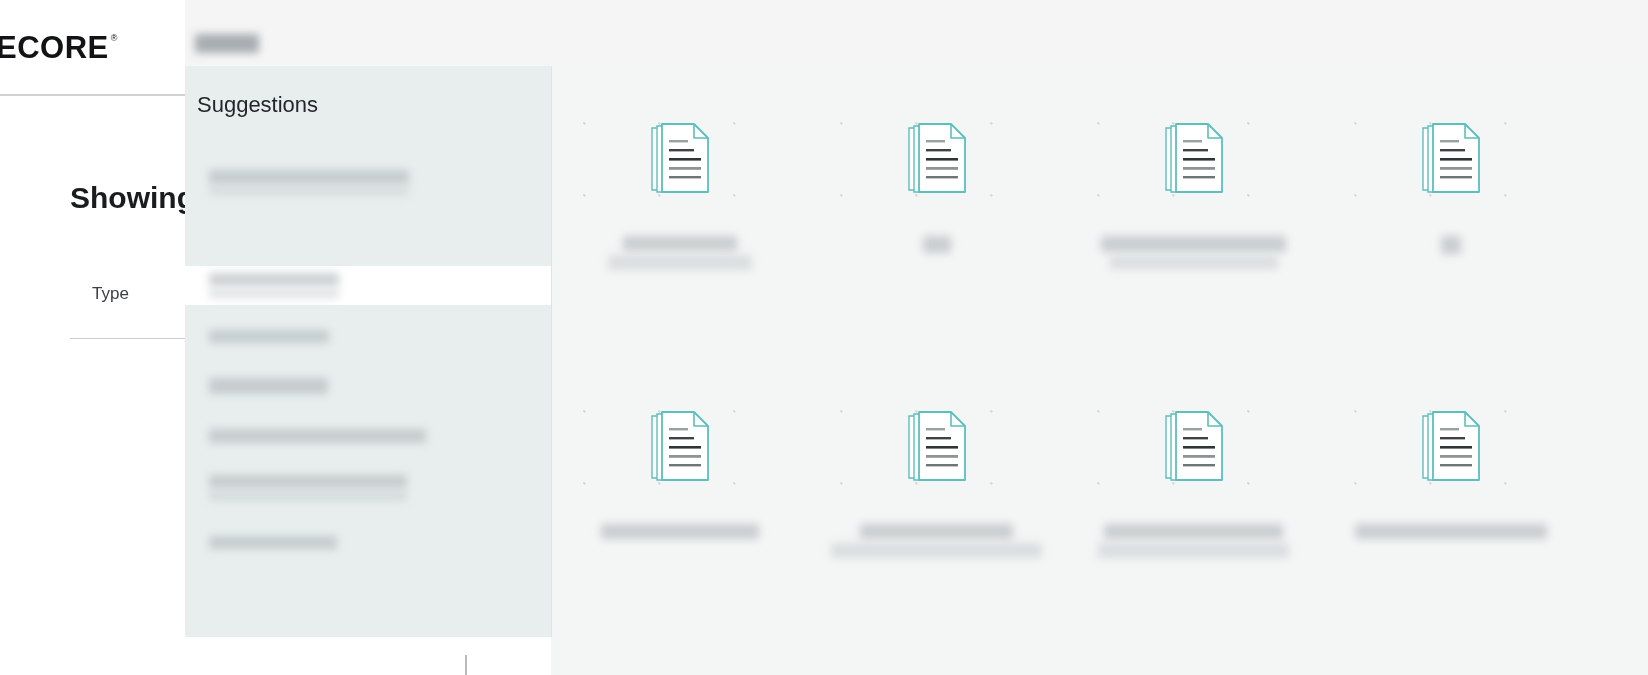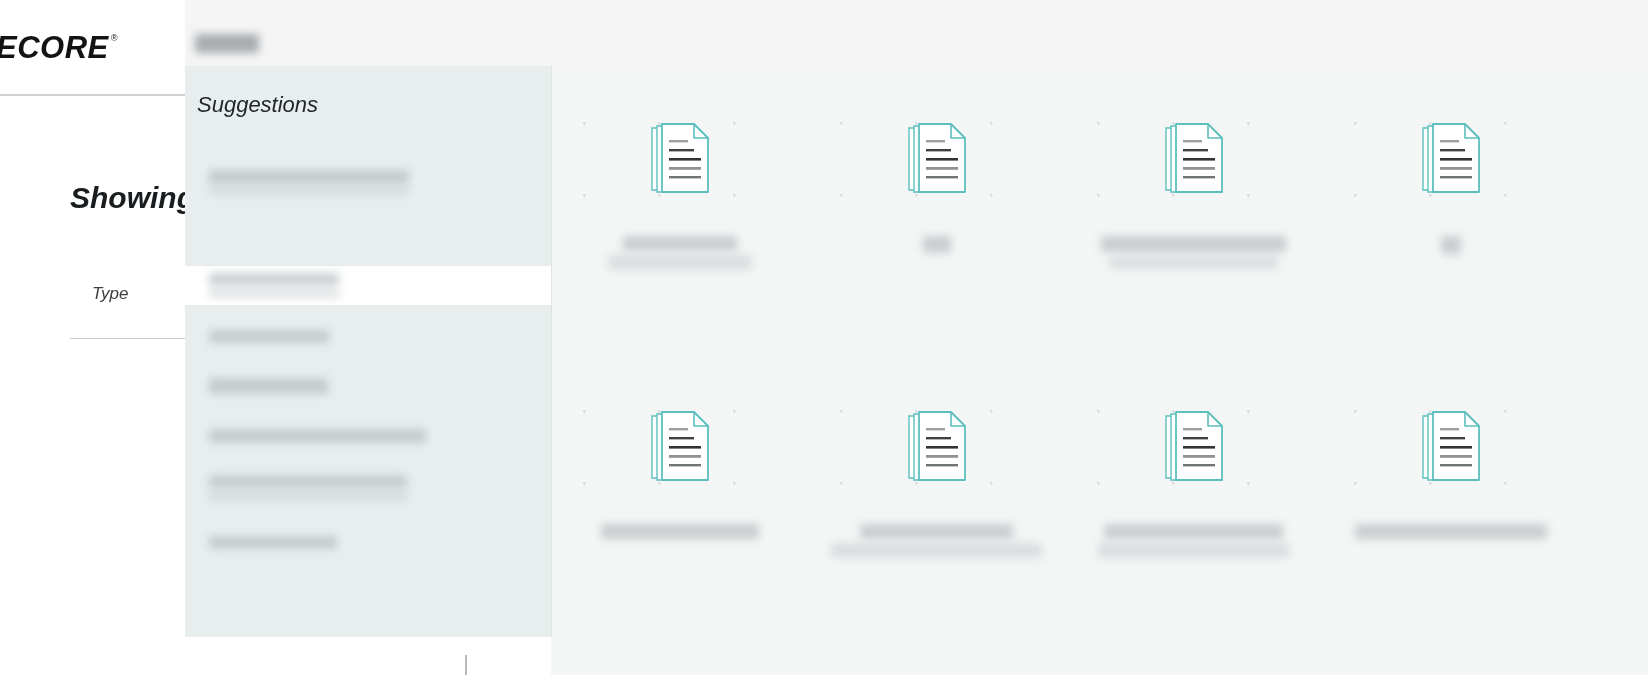--- a/index.html
+++ b/index.html
@@ -4,21 +4,21 @@
 <title>Ecore Search Suggestions</title>
 <style>
   * { margin:0; padding:0; box-sizing:border-box; }
   html, body {
     width:1648px; height:675px;
     overflow:hidden;
     background:#ffffff;
     font-family:"Liberation Sans", sans-serif;
     -webkit-font-smoothing:antialiased;
   }
-  #app { position:relative; width:1648px; height:635px; background:#fca5a5;font-style:italic; }
+  #app { position:relative; width:1648px; height:635px; background:#fca5a5; }
 
   
   .blur {
     display:block;
     border-radius:1px;
     background:#b9bfc2;
     filter:blur(4.2px);
     opacity:.72;
   }
   .blur.dark  { background:#9aa0a4; opacity:.85; }

